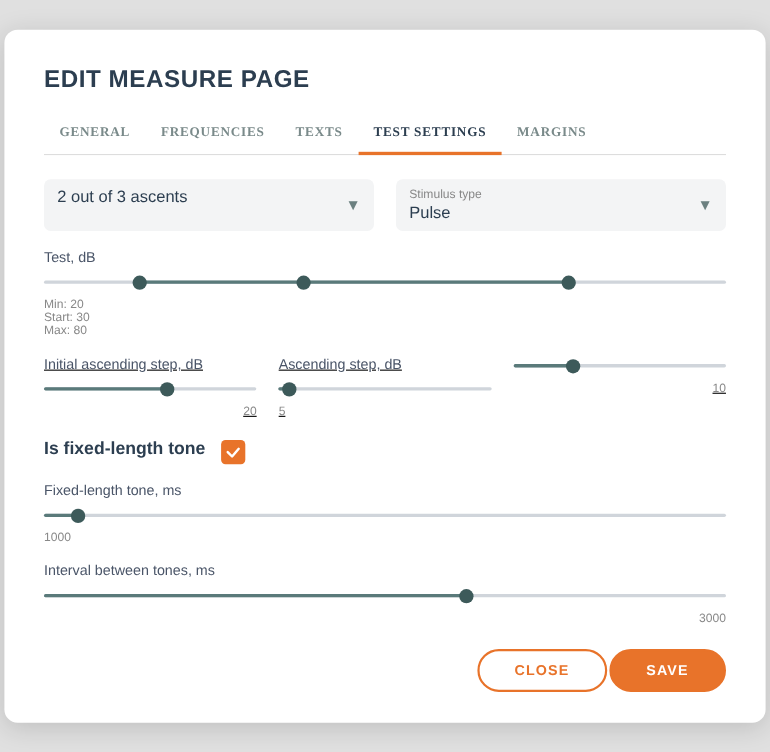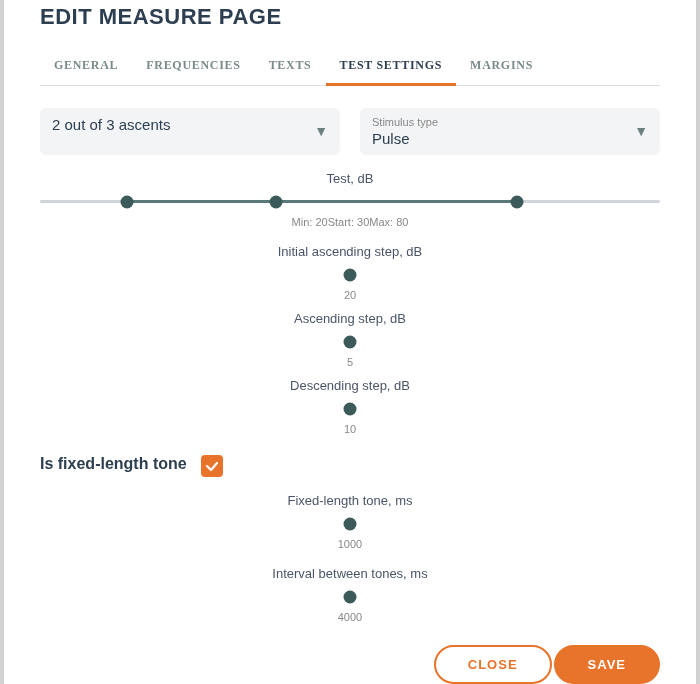--- a/index.html
+++ b/index.html
@@ -83,21 +83,20 @@
       right: 12px;
       top: 50%;
       transform: translateY(-50%);
       color: #6b8080;
       font-size: 14px;
     }
     .slider-group {
       display: flex;
       flex-direction: column;
       gap: 2px;
-      align-items: center;
     }
     .slider-label {
       font-size: 13px;
       color: #4a5568;
       margin-bottom: 4px;
     }
     .slider-label.bold {
       font-weight: 700;
       font-size: 16px;
       color: #2c3e50;
@@ -132,20 +131,21 @@
       top: 50%;
       transform: translate(-50%, -50%);
       cursor: pointer;
     }
     .slider-values {
       display: flex;
       justify-content: space-between;
       font-size: 11px;
       color: #888;
       margin-top: 2px;
+      flex-direction: column;
     }
     .slider-single-value {
       text-align: right;
       font-size: 11px;
       color: #888;
       margin-top: 2px;
     }
     .slider-single-value-left {
       text-align: left;
       font-size: 11px;
@@ -222,22 +222,23 @@
       width: 13px;
       height: 13px;
       background: #3d5a5a;
       border-radius: 50%;
       position: absolute;
       top: 50%;
       transform: translate(-50%, -50%);
     }
     .two-col-sliders {
       display: grid;
-      grid-template-columns: 1fr;
+      grid-template-columns: 1fr 1fr 1fr;
       gap: 10px 20px;
+      text-decoration: underline;
     }
   </style>
 </head>
 <body>
 
 <div class="modal">
   <div class="modal-title">EDIT MEASURE PAGE</div>
 
   <div class="tabs">
     <div class="tab">GENERAL</div>
@@ -294,21 +295,20 @@
         <span class="slider-label">Ascending step, dB</span>
         <div class="slider-container">
           <div class="slider-track">
             <div class="slider-fill" style="width: 5%;"></div>
             <div class="slider-thumb" style="left: 5%;"></div>
           </div>
         </div>
         <div class="slider-single-value-left">5</div>
       </div>
       <div class="slider-group">
-        <span class="slider-label">Descending step, dB</span>
         <div class="slider-container">
           <div class="slider-track">
             <div class="slider-fill" style="width: 28%;"></div>
             <div class="slider-thumb" style="left: 28%;"></div>
           </div>
         </div>
         <div class="slider-single-value">10</div>
       </div>
     </div>
 
@@ -333,21 +333,21 @@
     </div>
 
     <div class="slider-group">
       <span class="slider-label">Interval between tones, ms</span>
       <div class="slider-container">
         <div class="slider-track">
           <div class="slider-fill" style="width: 62%;"></div>
           <div class="slider-thumb" style="left: 62%;"></div>
         </div>
       </div>
-      <div class="slider-single-value">4000</div>
+      <div class="slider-single-value">3000</div>
     </div>
 
   </div>
 
   <div class="footer">
     <button class="btn btn-outline">CLOSE</button>
     <button class="btn btn-filled">SAVE</button>
   </div>
 </div>
 

